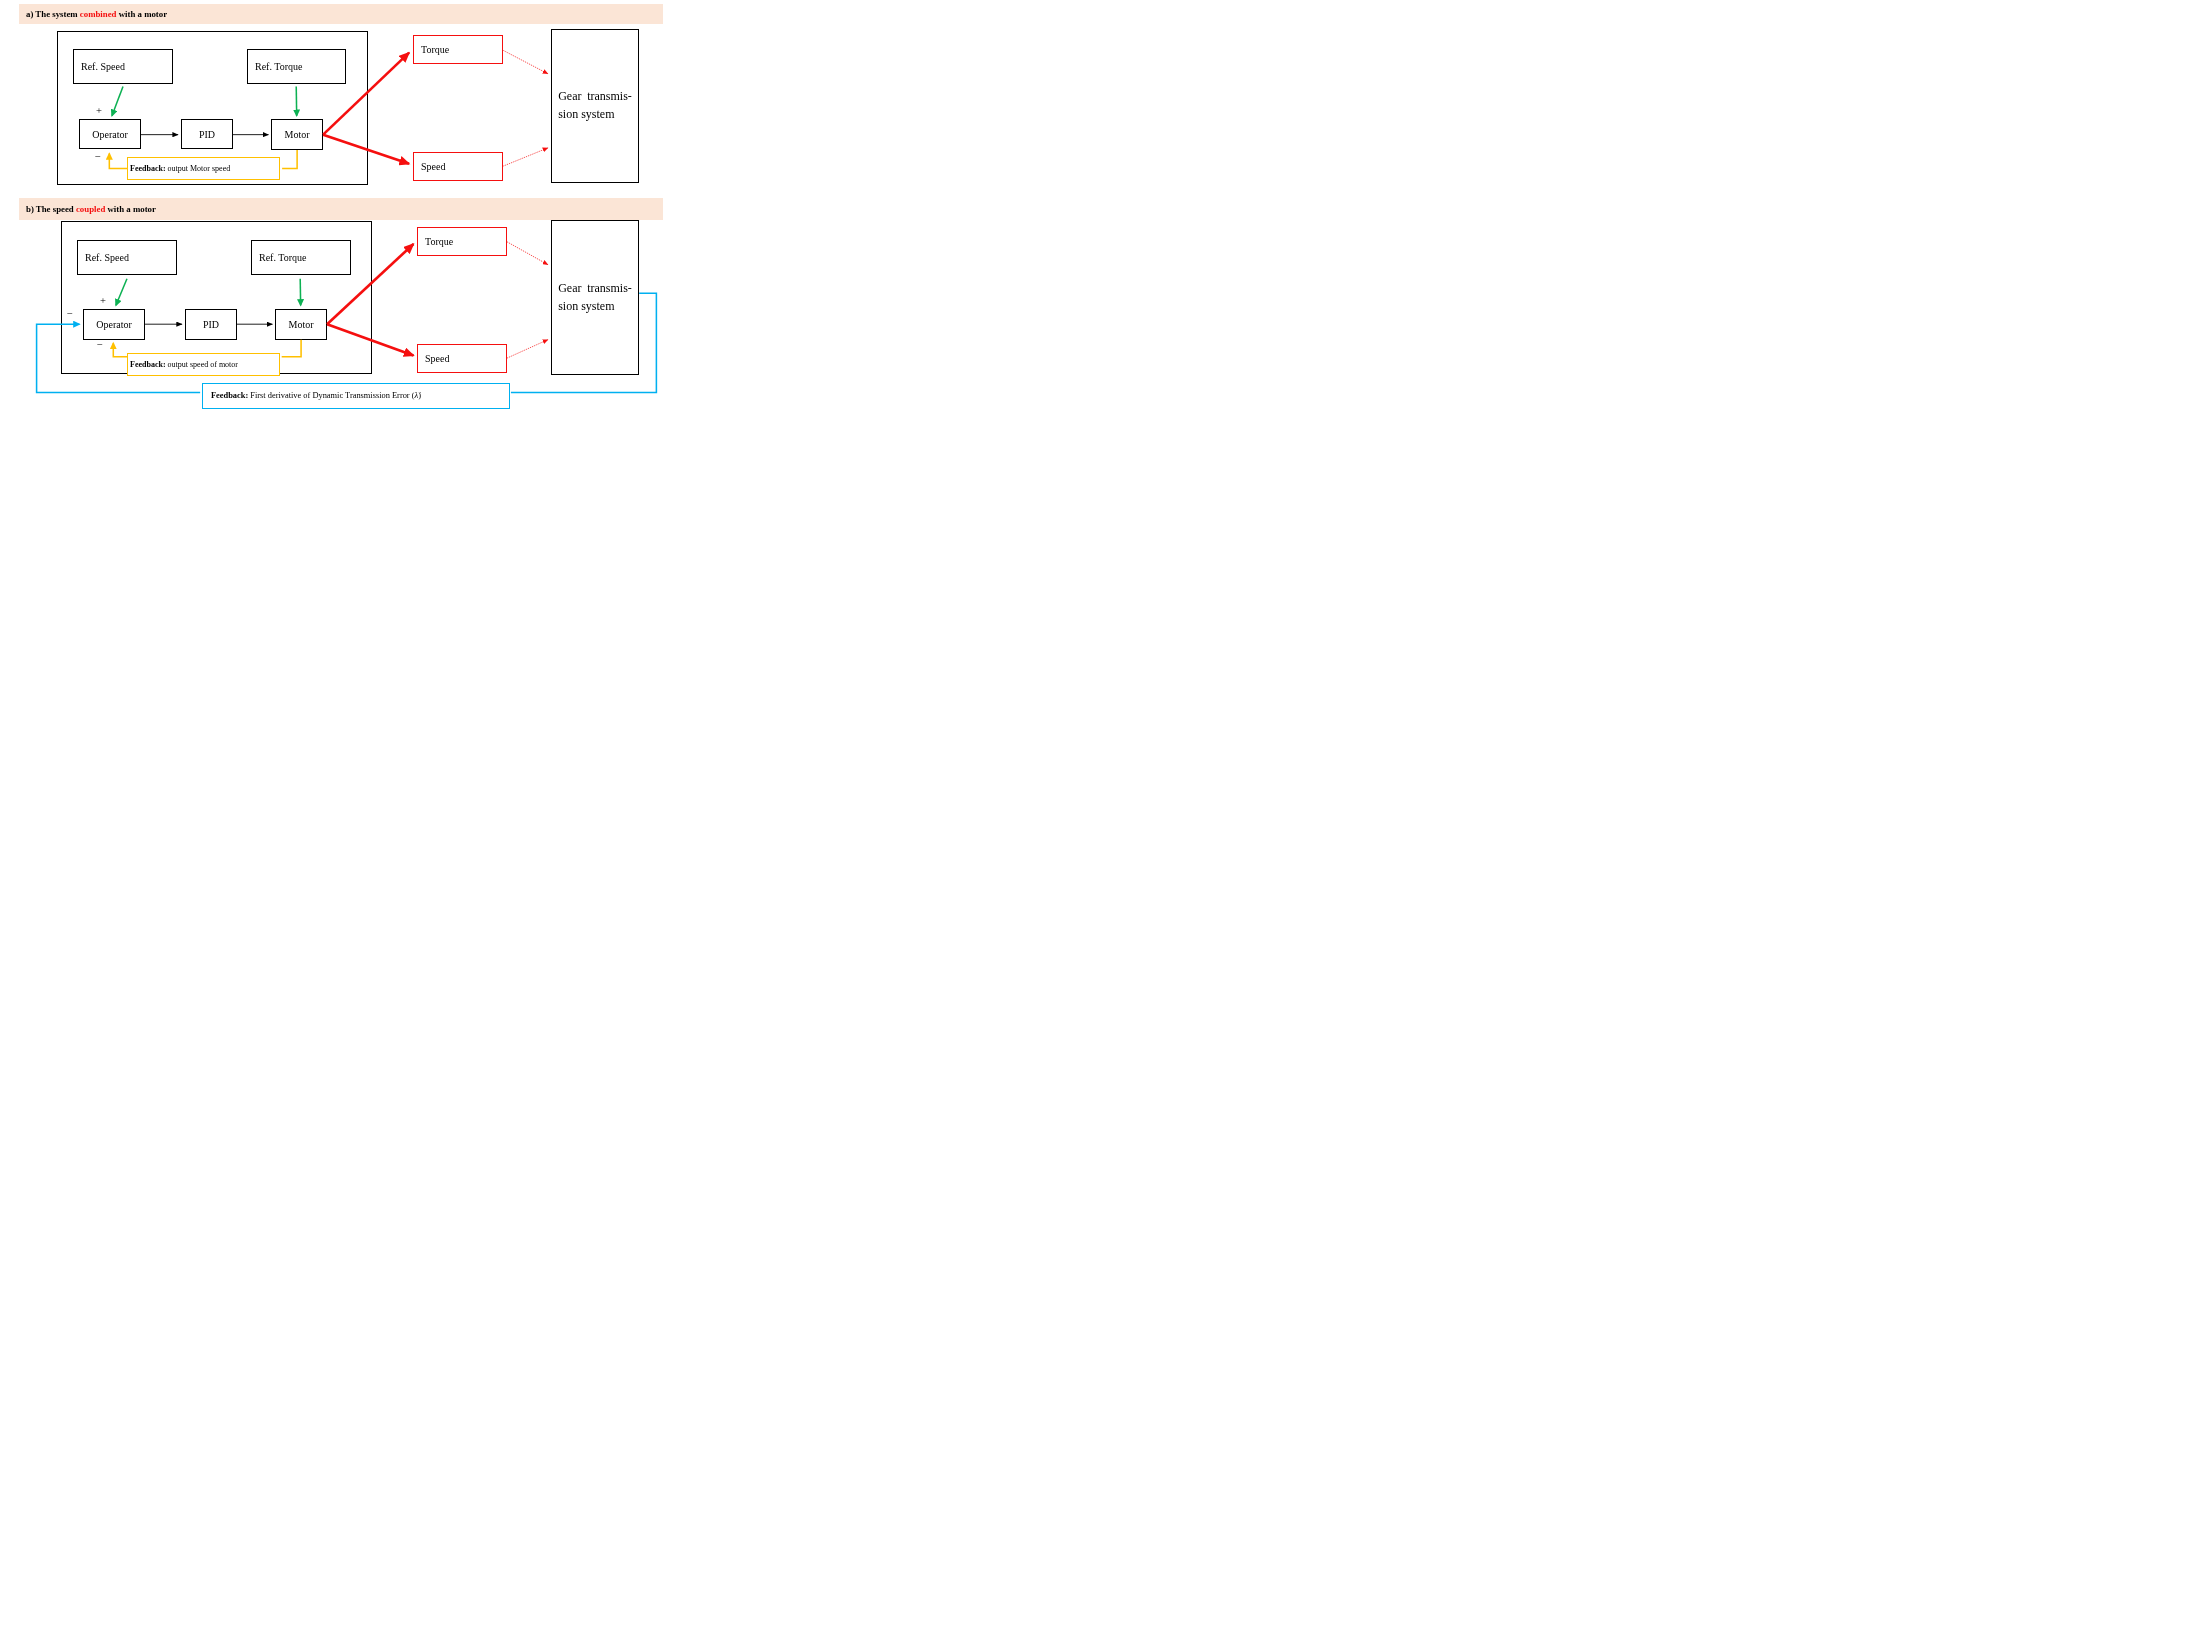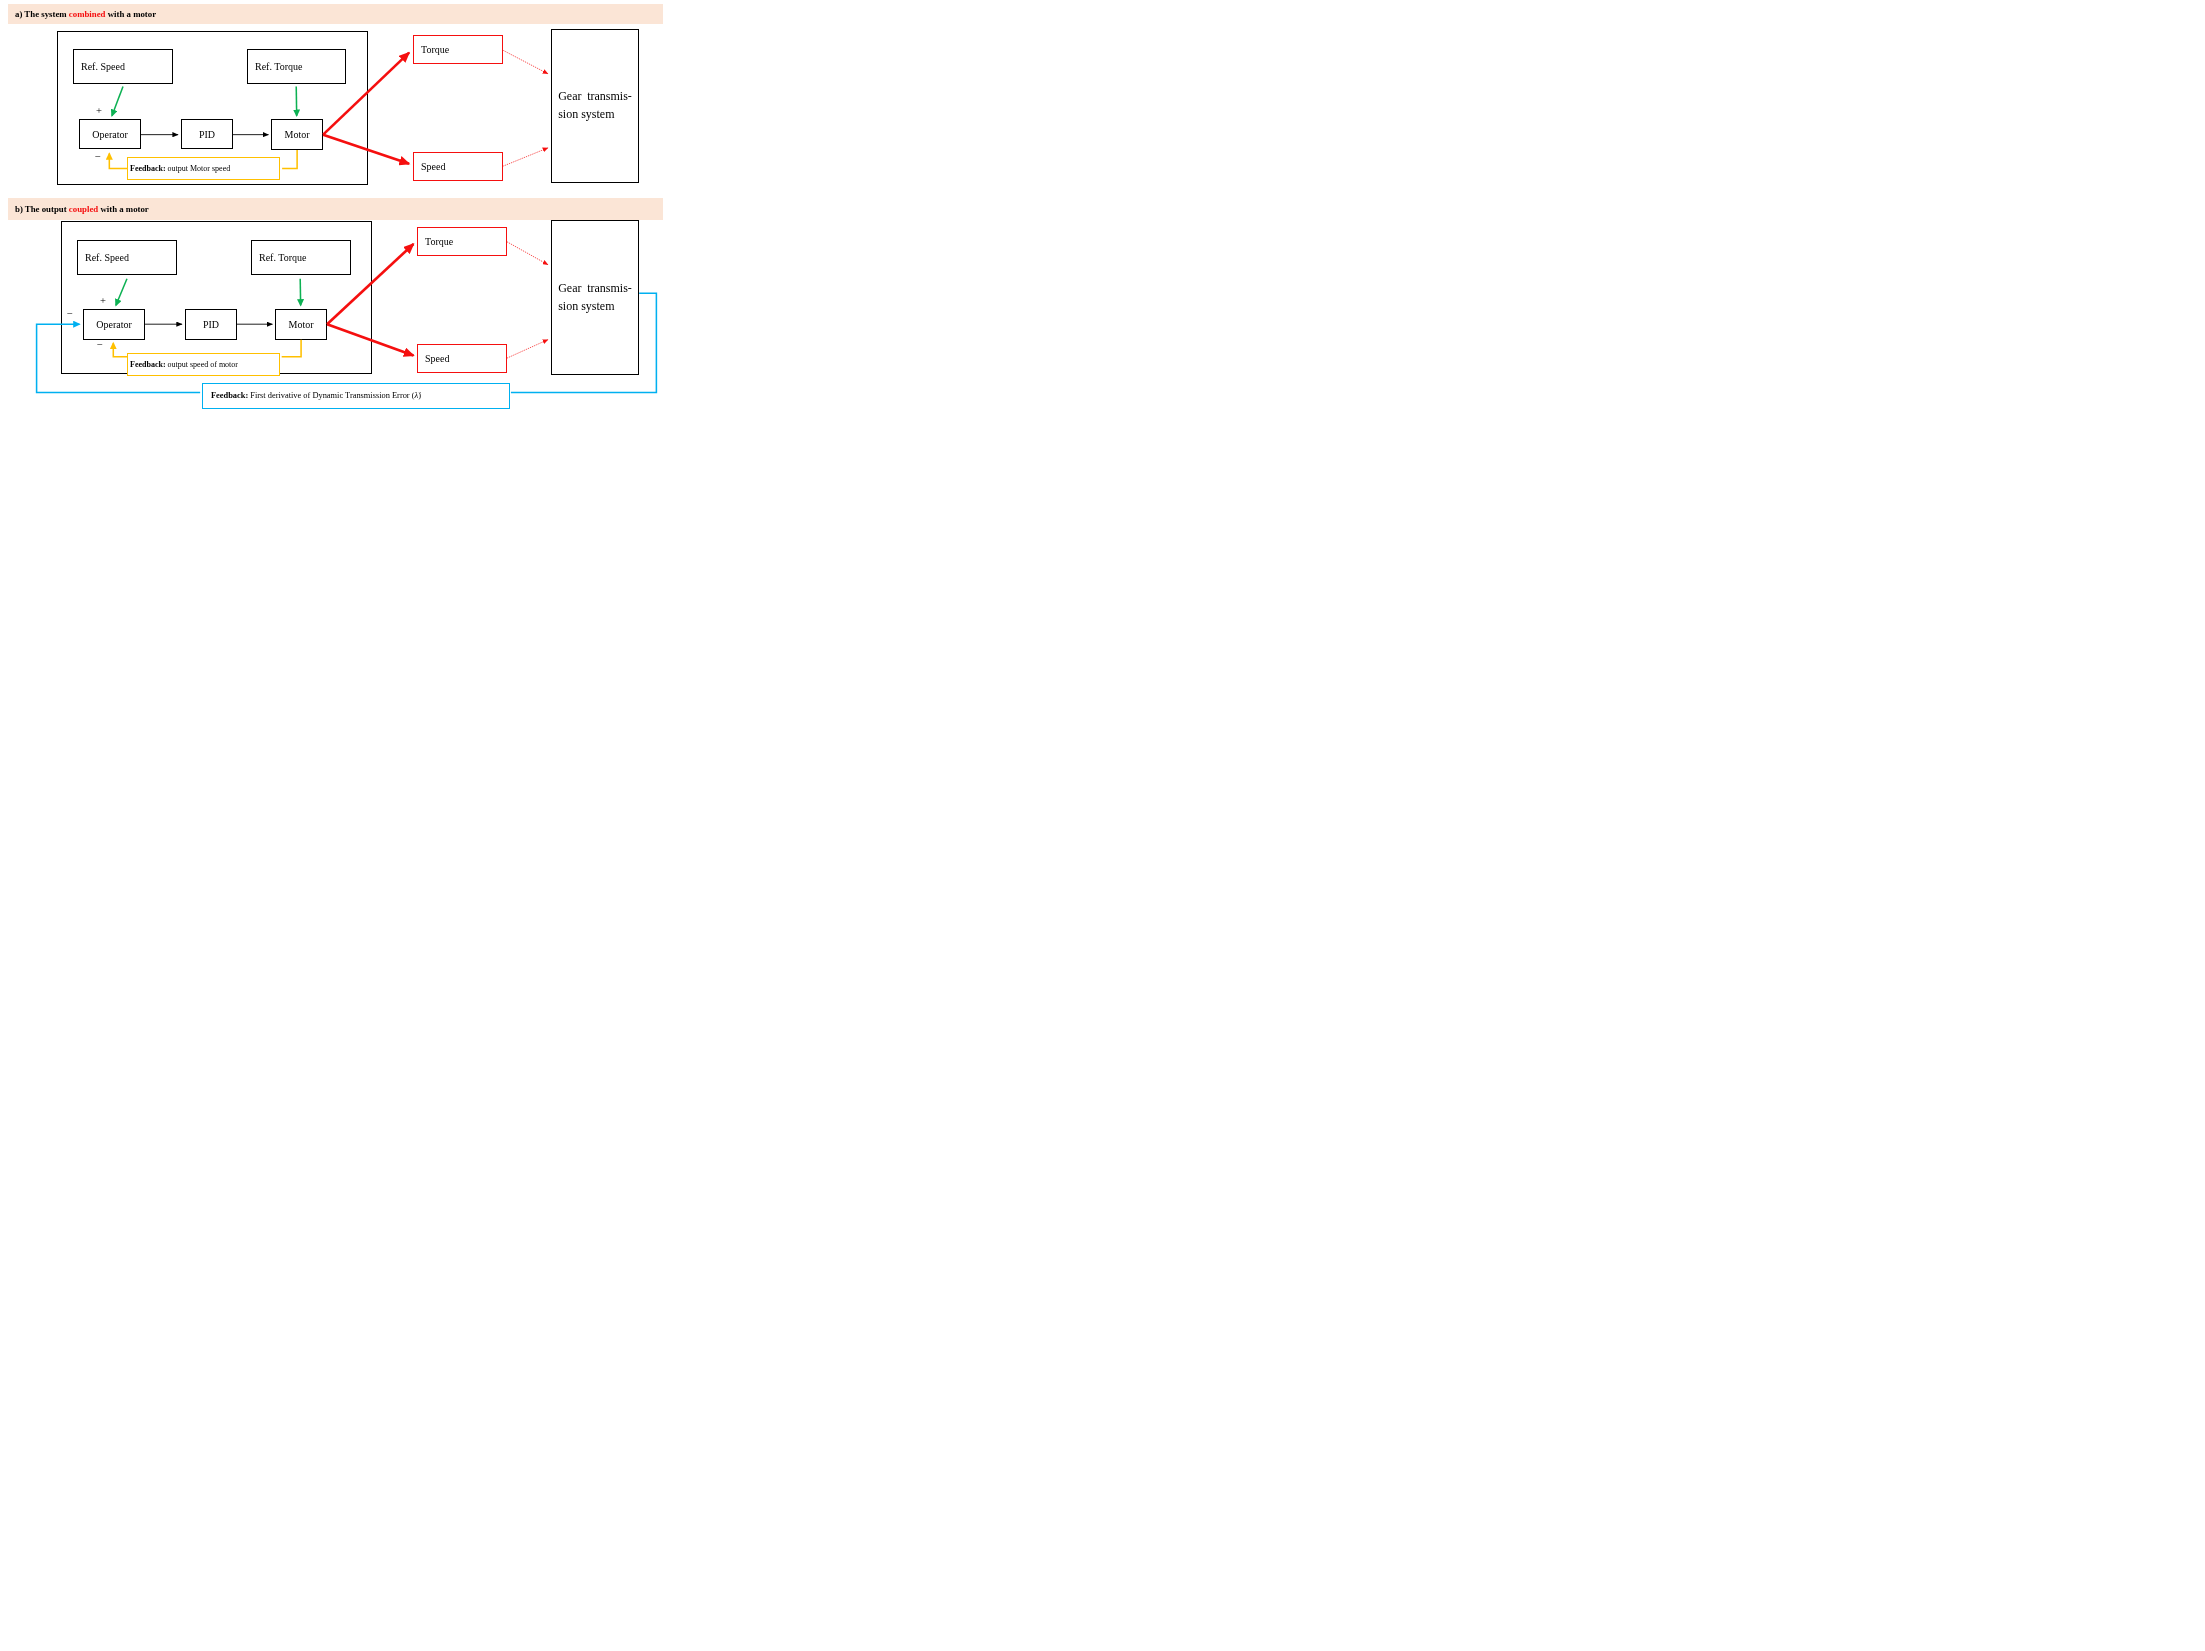--- a/index.html
+++ b/index.html
@@ -6,21 +6,21 @@
     --header-bg:#fbe5d6; --red:#f50f0f; --green:#0db153;
     --yellow:#ffc000; --blue:#00b0f0; --ink:#000;
   }
   html,body{margin:0;padding:0;background:#fff;}
   .canvas{
     position:relative; width:663px; height:413px; background:#fff;
     font-family:"Liberation Serif","DejaVu Serif",serif; color:var(--ink);
     overflow:hidden;
   }
   .hbar{
-    position:absolute; left:8px; width:656px; background:var(--header-bg);
+    position:absolute; left:19px; width:656px; background:var(--header-bg);
     display:flex; align-items:center; padding-left:7px; box-sizing:border-box;
     font-weight:bold; font-size:8.8px;
   }
   .hbar .hl{color:var(--red); font-weight:bold;}
   .box{
     position:absolute; box-sizing:border-box; background:#fff;
     display:flex; align-items:center; font-size:10px;
   }
   .bk{border:1.3px solid #000;}
   .rd{border:1.3px solid var(--red);}
@@ -87,21 +87,21 @@
 
   <div class="box bk gear" style="left:551px; top:29px; width:88px; height:154px;">
     <div class="j1">Gear transmis-</div>
     <div>sion system</div>
   </div>
 
   <div class="sign" style="left:96px; top:106px;">+</div>
   <div class="sign" style="left:95px; top:152px;">−</div>
 
   <div class="hbar" style="top:198px; height:21.6px;">
-    <span><span>b) The output </span><span class="hl">coupled</span><span> with a motor</span></span>
+    <span><span>b) The speed </span><span class="hl">coupled</span><span> with a motor</span></span>
   </div>
 
   <div class="outer" style="left:61px; top:221px; width:311px; height:153px;"></div>
 
   <div class="box bk padL" style="left:77px; top:240px; width:100px; height:35px;">
       <span>Ref. Speed</span>
     </div>
   <div class="box bk padL" style="left:251px; top:240px; width:100px; height:35px;">
       <span>Ref. Torque</span>
     </div>

